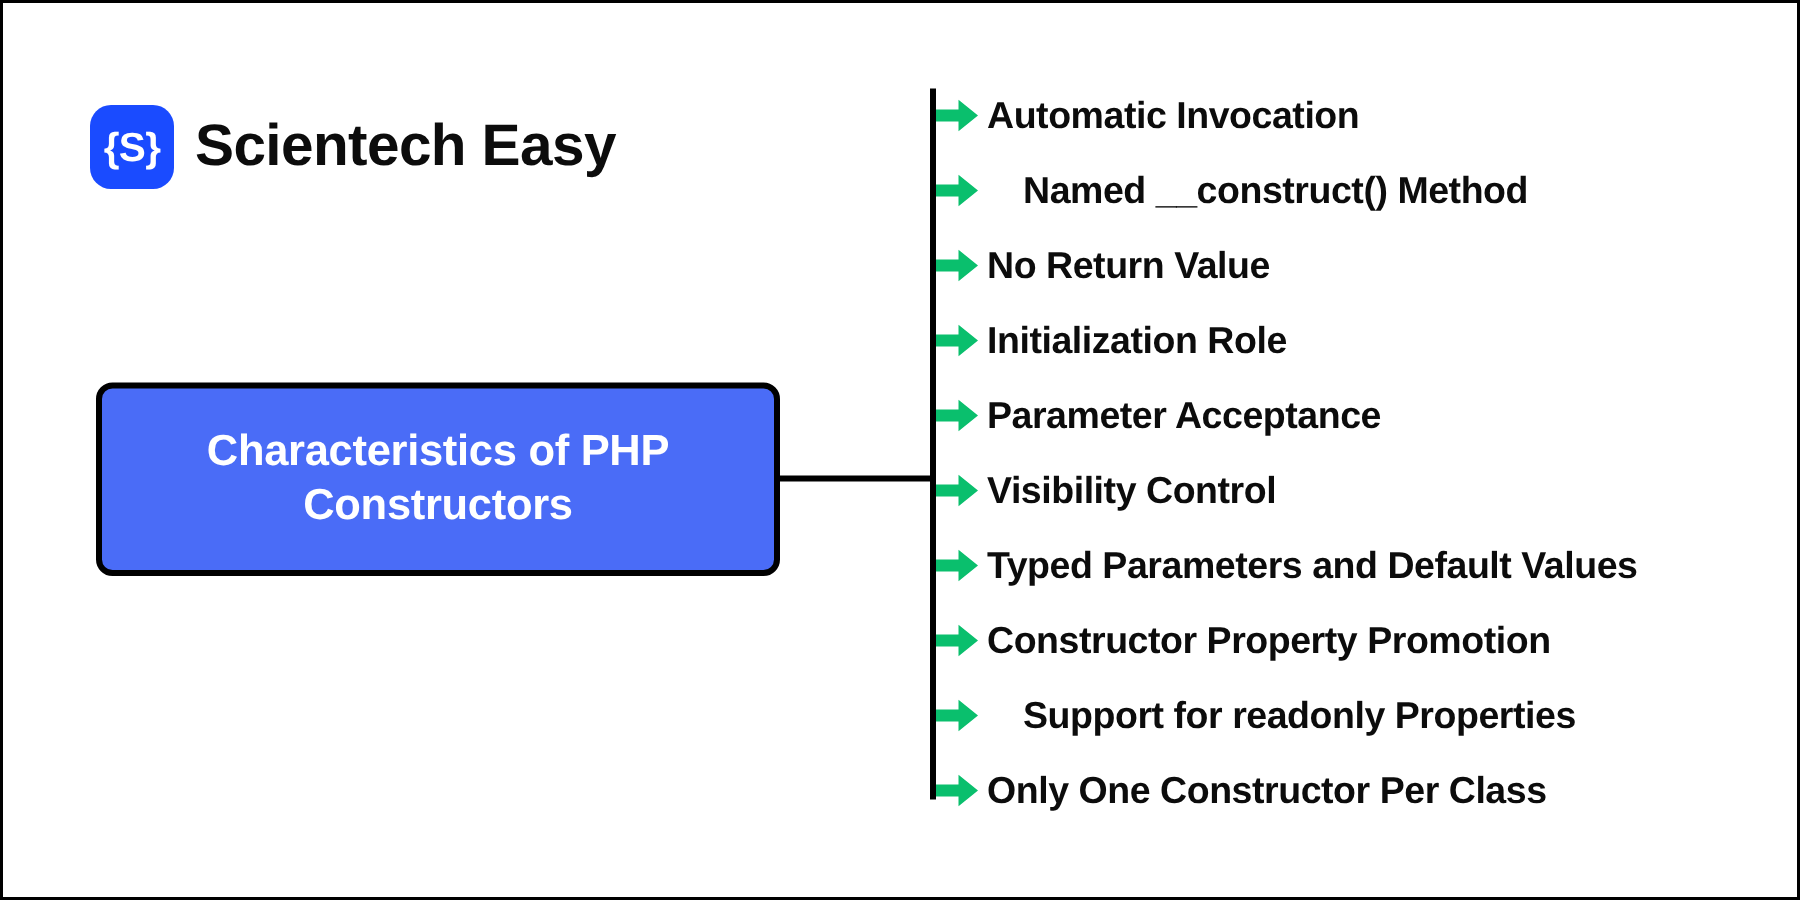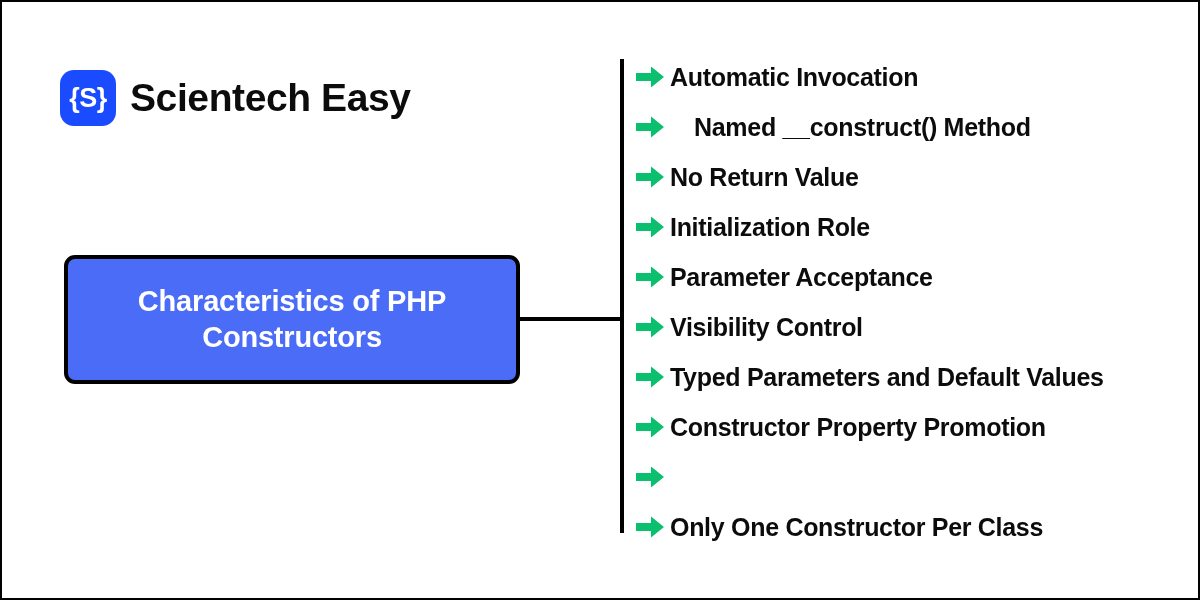--- a/index.html
+++ b/index.html
@@ -104,21 +104,20 @@
     position: absolute;
     left: 622px;
     top: 50px;
     width: 560px;
   }
   .branch-item {
     position: relative;
     height: 50px;
     display: flex;
     align-items: center;
-    padding-left: 12px;
   }
   .branch-arrow {
     flex: 0 0 auto;
     width: 28px;
     height: 24px;
     margin-right: 6px;
     display: block;
   }
   .branch-label {
     color: #0c0c0c;
@@ -196,20 +195,21 @@
       <div class="branch-item">
         <svg class="branch-arrow" viewBox="0 0 28 24">
           <path d="M0 8 L15 8 L15 1.5 L28 12 L15 22.5 L15 16 L0 16 Z" fill="#0ABF6D"></path>
         </svg>
         <div class="branch-label">Constructor Property Promotion</div>
       </div>
       <div class="branch-item indented">
         <svg class="branch-arrow" viewBox="0 0 28 24">
           <path d="M0 8 L15 8 L15 1.5 L28 12 L15 22.5 L15 16 L0 16 Z" fill="#0ABF6D"></path>
         </svg>
+        <div class="branch-label">Support for readonly Properties</div>
       </div>
       <div class="branch-item">
         <svg class="branch-arrow" viewBox="0 0 28 24">
           <path d="M0 8 L15 8 L15 1.5 L28 12 L15 22.5 L15 16 L0 16 Z" fill="#0ABF6D"></path>
         </svg>
         <div class="branch-label">Only One Constructor Per Class</div>
       </div>
     </div>
 
 </div>

